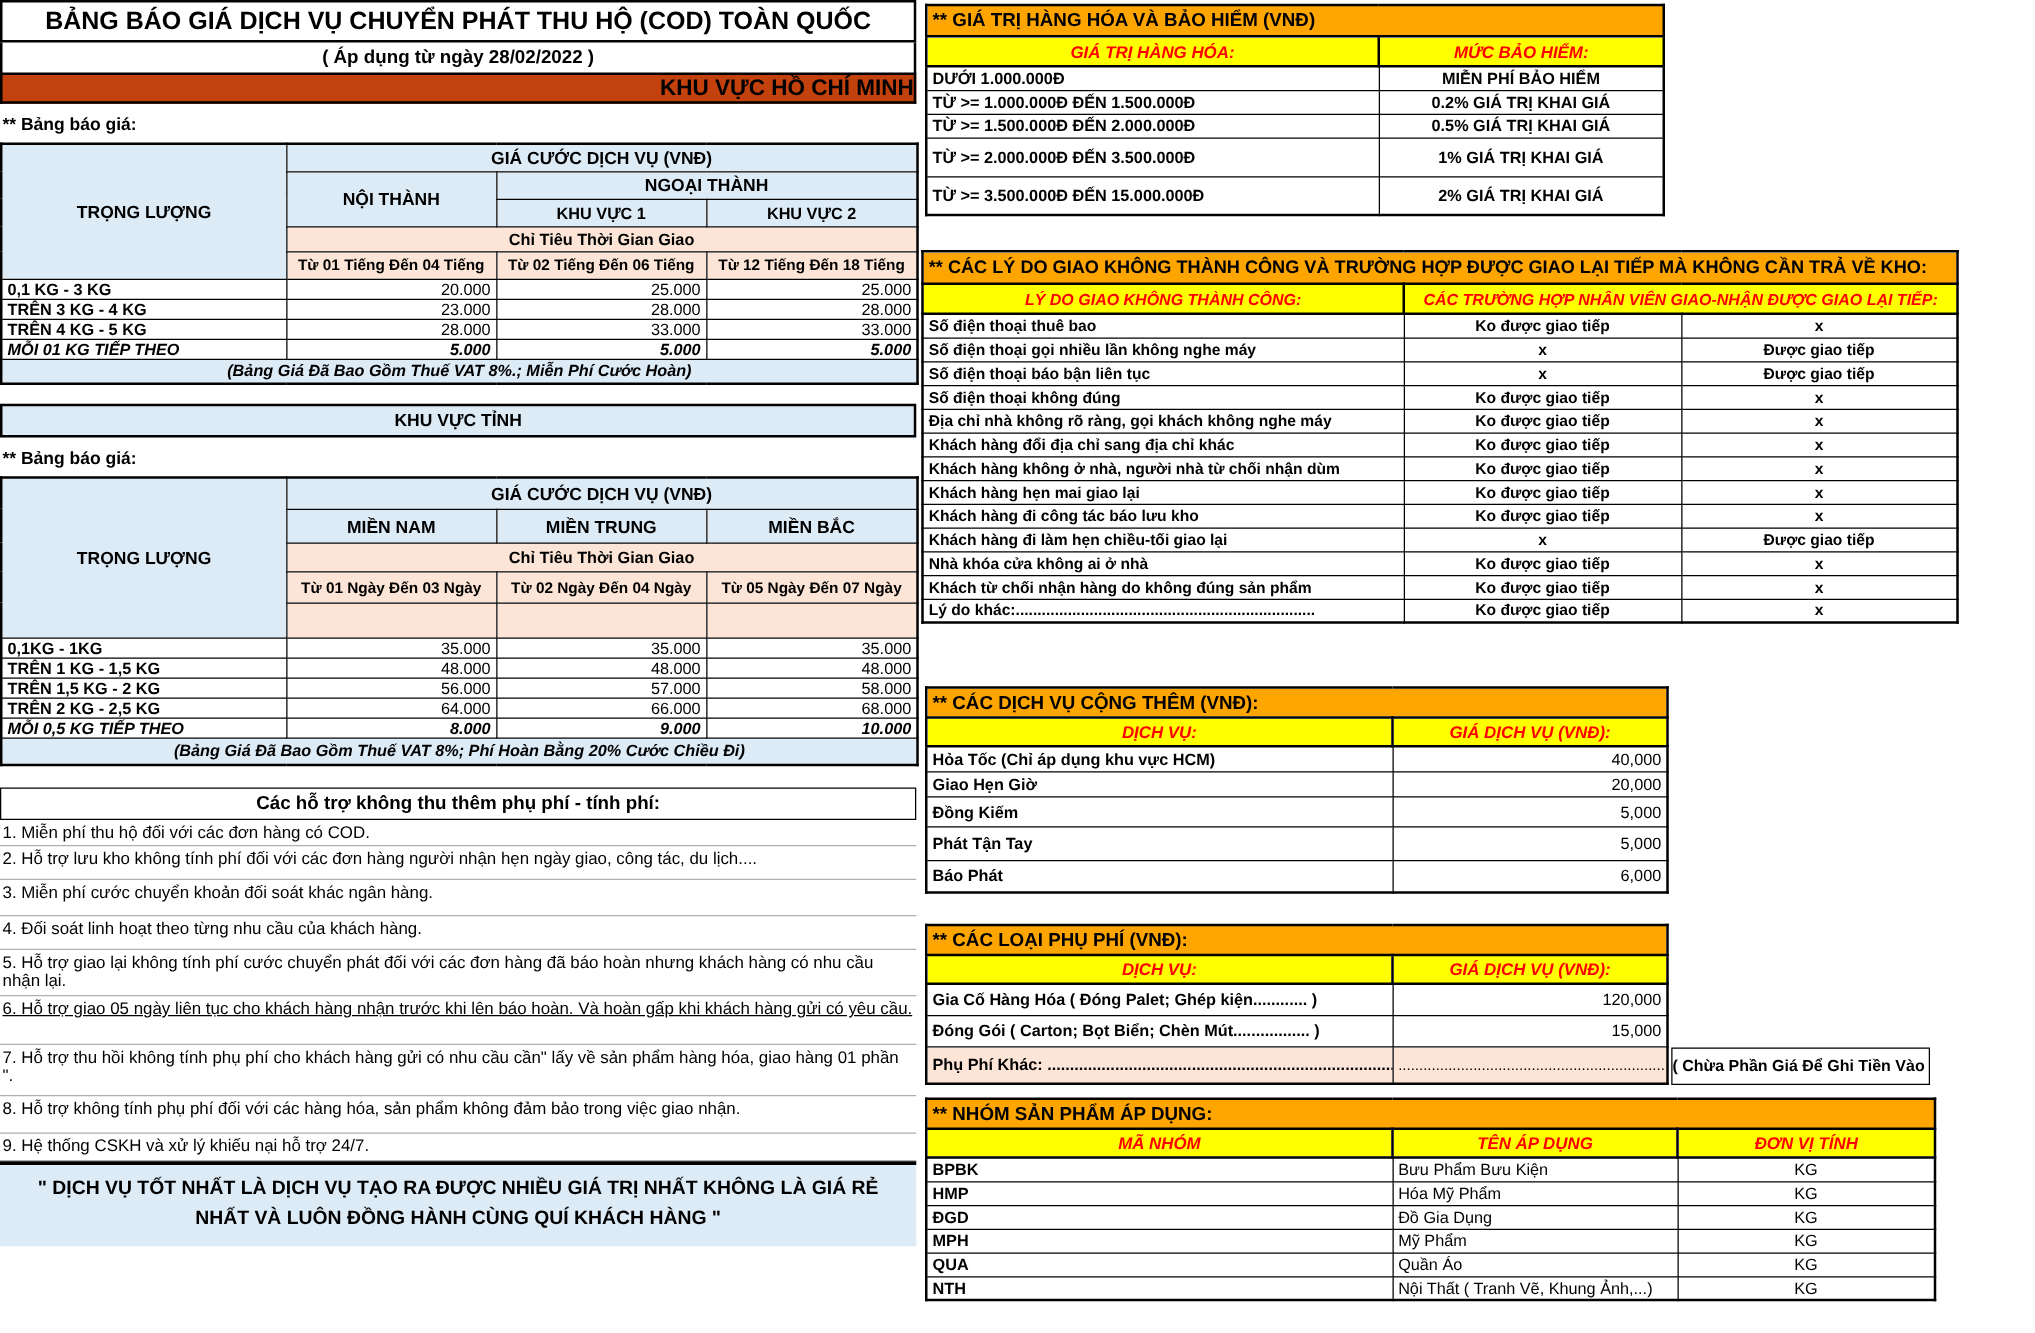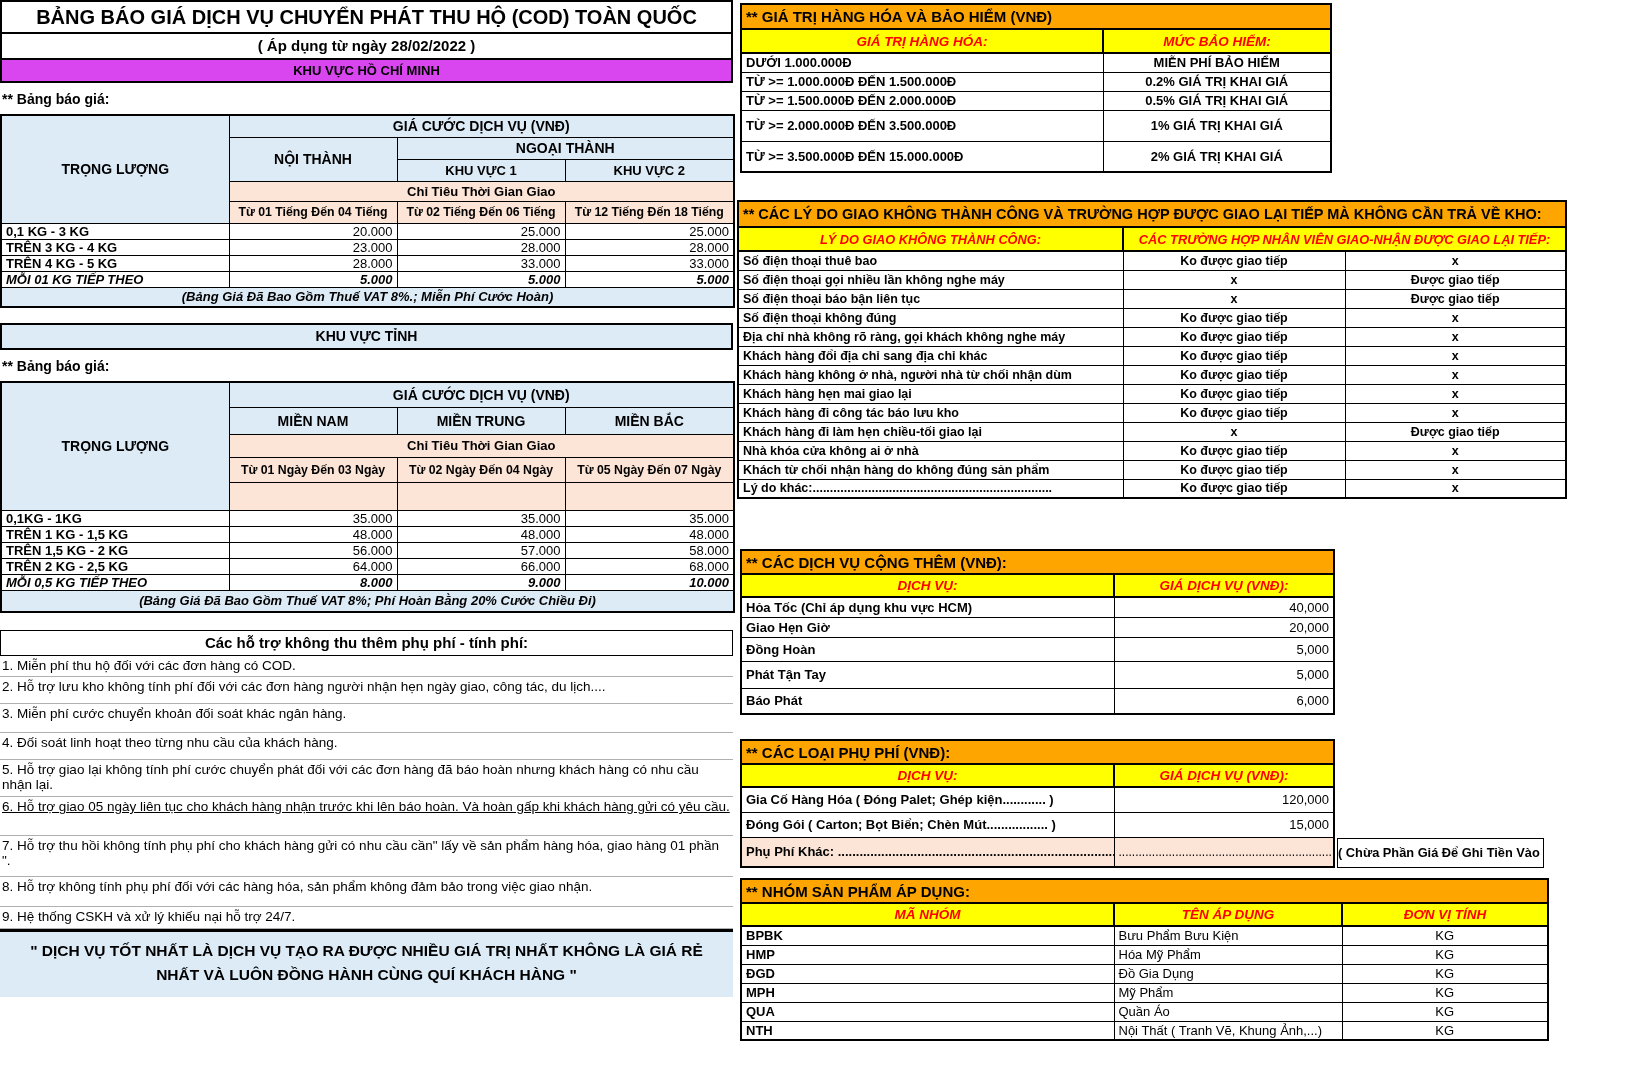--- a/index.html
+++ b/index.html
@@ -23,21 +23,21 @@
   .small td, td.small{font-size:12.3px;}
   .it td{font-style:italic;font-weight:bold;}
   .note{font-style:italic;font-weight:bold;text-align:center;}
   .h20{height:20px;} .h22{height:22px;} .h23{height:23px;} .h25{height:25px;}
   .h27{height:27px;} .h28{height:28px;} .h30{height:30px;}
 
   
   #left{position:absolute;left:0;top:0;width:733px;}
   .doc-title{border:2px solid #000;height:30px;line-height:30px;text-align:center;font-weight:bold;font-size:20px;}
   .doc-subtitle{border:2px solid #000;border-top:none;height:24px;line-height:24px;text-align:center;font-weight:bold;font-size:15px;}
-  .region-bar{border:2px solid #000;border-top:none;background:#d946ef;height:21px;line-height:21px;text-align:center;font-weight:bold;font-size:13px;}
+  .region-bar{border:2px solid #000;border-top:none;background:#c2410c;height:21px;line-height:21px;text-align:right;font-weight:bold;font-size:18px;}
   .region-bar2{border:2px solid #000;background:#DDEBF7;height:23px;line-height:23px;text-align:center;font-weight:bold;font-size:14px;margin-top:15px;}
   .price-label{font-weight:bold;font-size:14px;margin:8px 0 5px 2px;height:18px;}
   .grid{width:733px;border:2px solid #000;}
   .grid td{border:1px solid #000;}
 
   .support-header{border:1.5px solid #000;text-align:center;font-weight:bold;font-size:15px;height:24px;line-height:24px;margin-top:17px;}
   .support-item{font-size:13.5px;border-bottom:1px solid #b0b0b0;padding:2px 2px 0 2px;box-sizing:border-box;vertical-align:top;}
   #support-list .support-item:nth-child(1){height:21px;}
   #support-list .support-item:nth-child(2){height:27px;}
   #support-list .support-item:nth-child(3){height:29px;}
@@ -389,21 +389,21 @@
     <tbody id="svc-body">
         <tr>
           <td class="svc">Hỏa Tốc (Chỉ áp dụng khu vực HCM)</td>
           <td class="num">40,000</td>
         </tr>
         <tr>
           <td class="svc">Giao Hẹn Giờ</td>
           <td class="num">20,000</td>
         </tr>
         <tr>
-          <td class="svc">Đồng Hoàn</td>
+          <td class="svc">Đồng Kiếm</td>
           <td class="num">5,000</td>
         </tr>
         <tr>
           <td class="svc">Phát Tận Tay</td>
           <td class="num">5,000</td>
         </tr>
         <tr>
           <td class="svc">Báo Phát</td>
           <td class="num">6,000</td>
         </tr>

